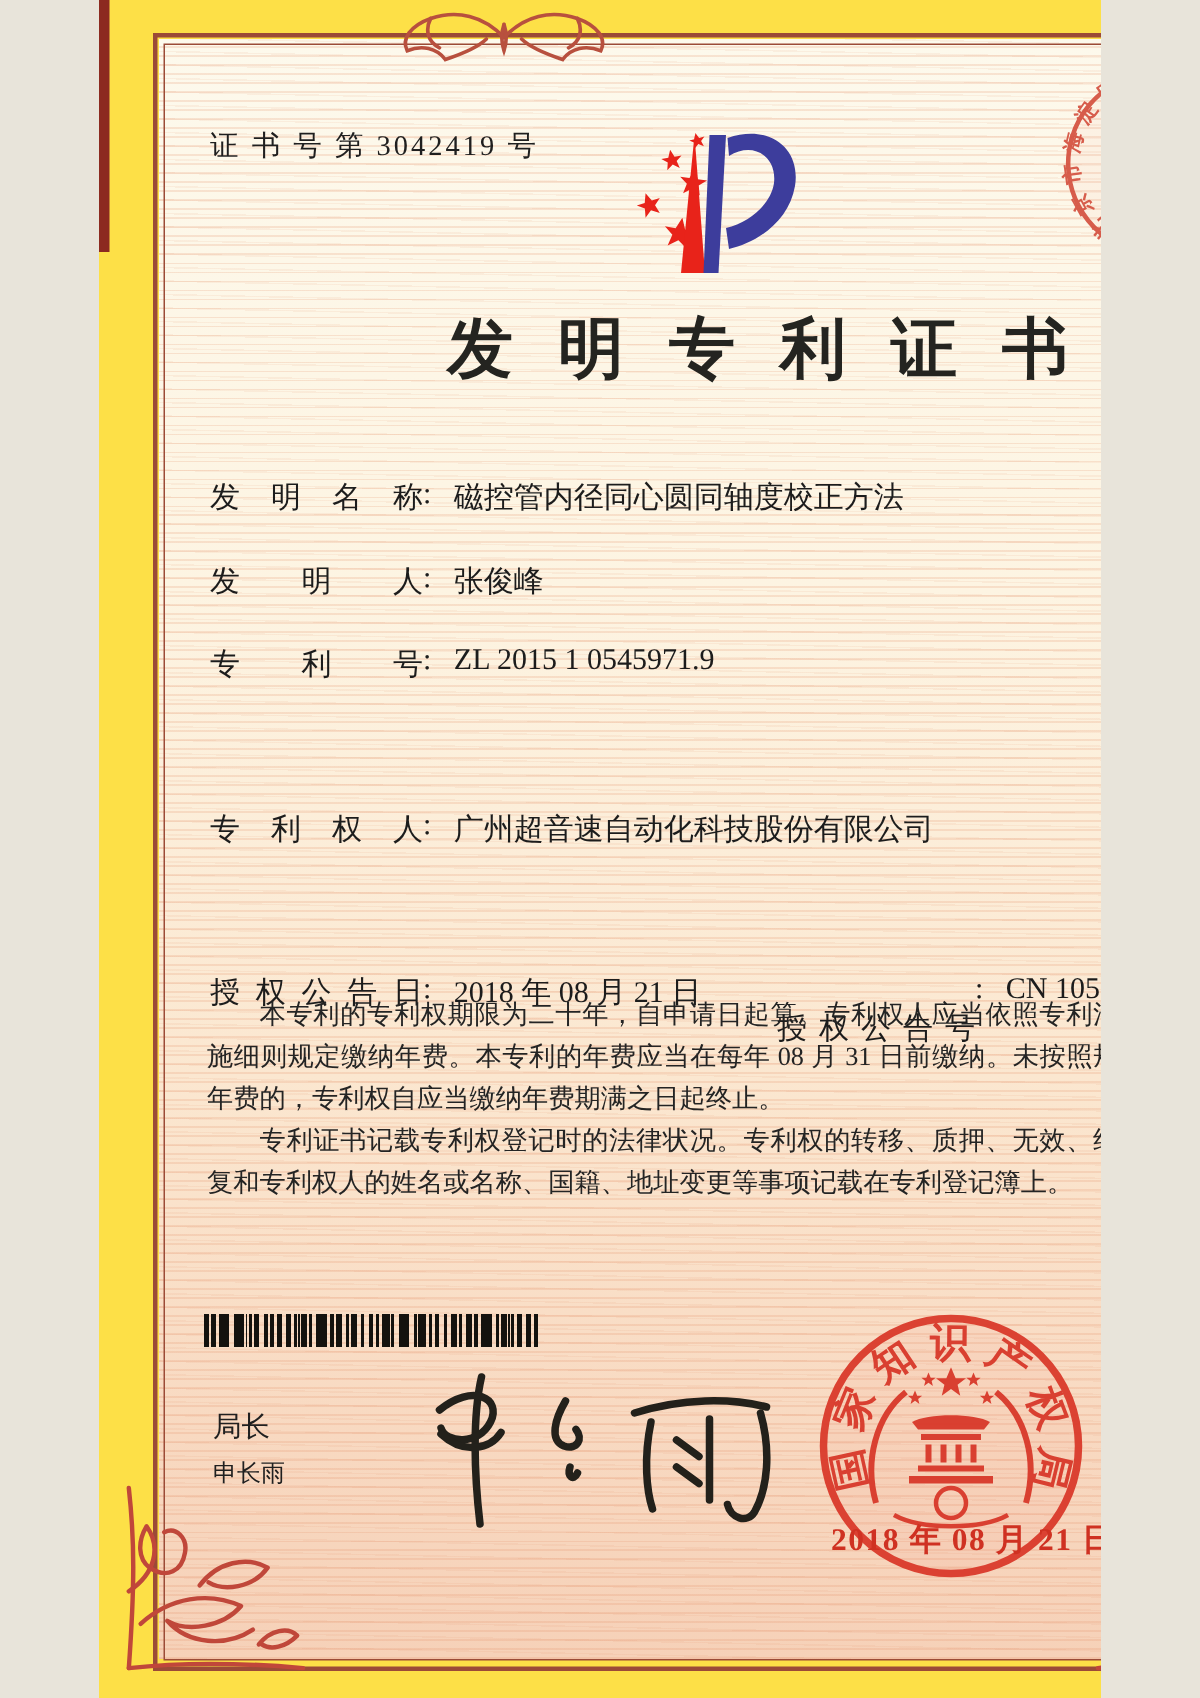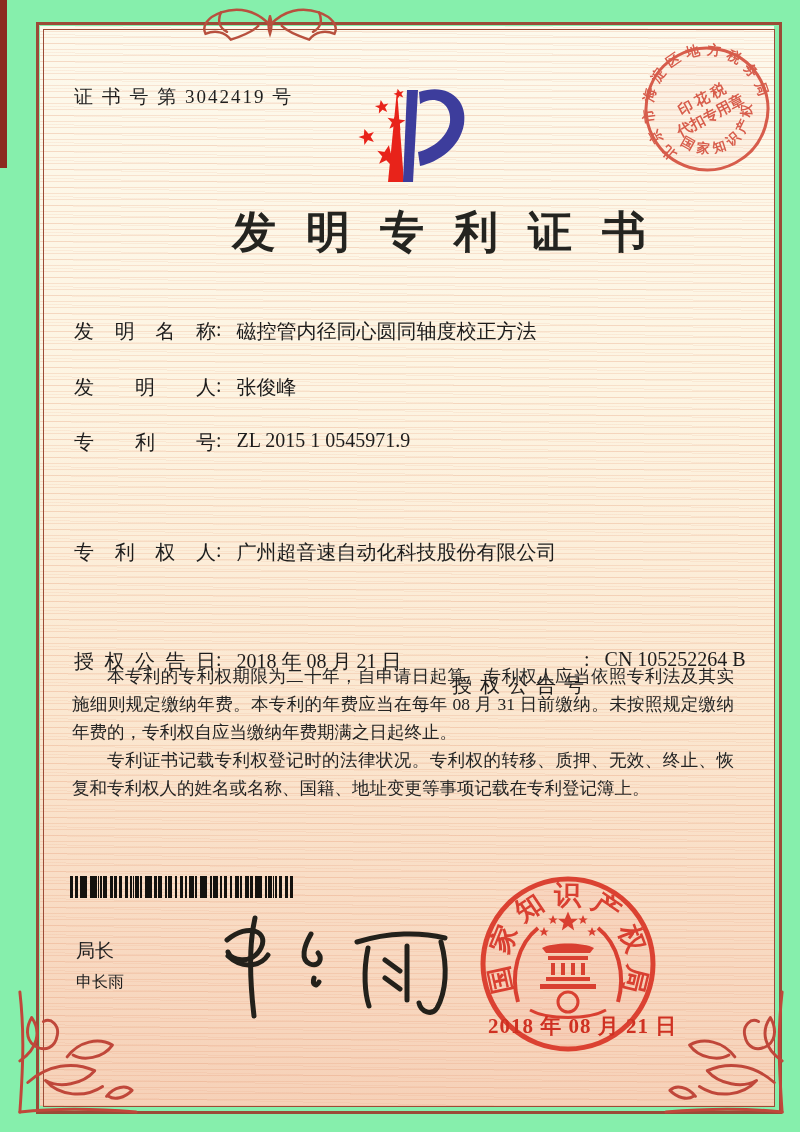--- a/index.html
+++ b/index.html
@@ -1,18 +1,18 @@
 <!DOCTYPE html>
 <html><head>
 <meta charset="utf-8">
 <style>
   html,body{margin:0;padding:0;background:#e8e4da;}
   .page{
-    position:relative;width:800px;height:1132px;margin:0 auto;overflow:hidden;
-    background:#86efac;
+    position:relative;width:668px;height:1132px;margin:0 auto;overflow:hidden;
+    background:#fde047;
     font-family:"Liberation Serif","DejaVu Serif",serif;
     color:#222;
   }
   .edge-sliver{position:absolute;left:0;top:0;width:7px;height:168px;background:#8c2a20;}
   
   .paper{
     position:absolute;left:40px;top:26px;width:734px;height:1080px;
     background:
       repeating-linear-gradient(0deg, rgba(226,138,98,.20) 0 1px, rgba(255,255,255,0) 1px 6px),
       repeating-linear-gradient(1.2deg, rgba(226,138,98,.10) 0 1px, rgba(255,255,255,0) 1px 9px),

